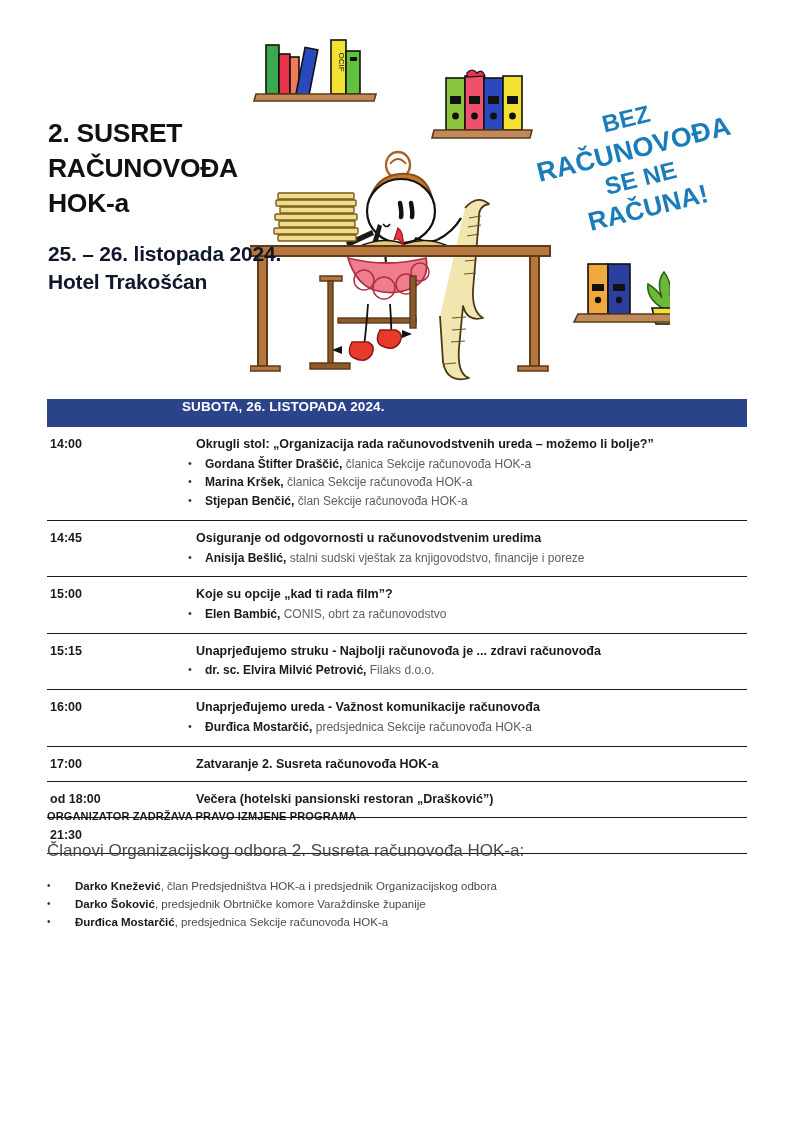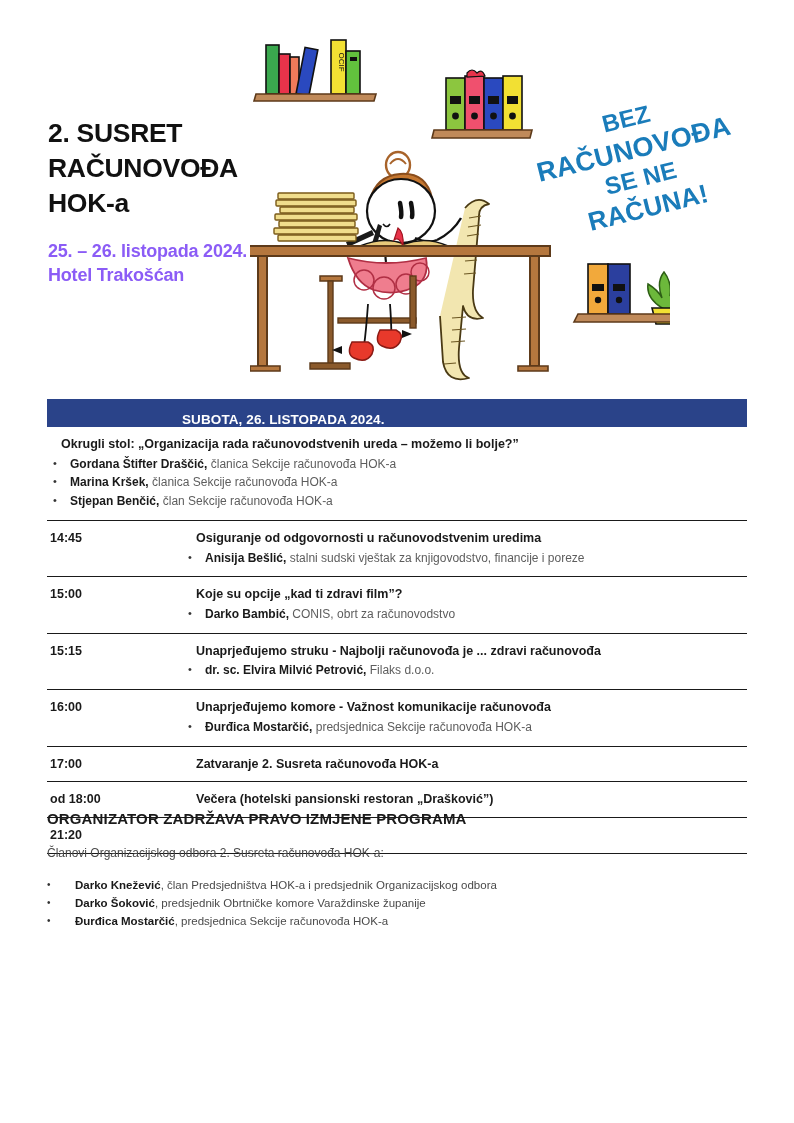--- a/index.html
+++ b/index.html
@@ -28,25 +28,25 @@
     font-weight: bold;
     line-height: 1.32;
     letter-spacing: -0.3px;
     color: #111111;
     white-space: pre-line;
   }
   .hero-sub {
     position: absolute;
     left: 48px;
     top: 240px;
-    font-size: 18px;
+    font-size: 21px;
     font-weight: bold;
     line-height: 1.32;
     letter-spacing: -0.2px;
-    color: #8b5cf6;
+    color: #0f172a;
     white-space: pre-line;
   }
 
   
   .slogan {
     position: absolute;
     left: 498px;
     top: 96px;
     width: 290px;
     height: 175px;
@@ -73,21 +73,21 @@
     position: absolute;
     left: 47px;
     top: 399px;
     width: 700px;
   }
   .prog-head {
     background: #2a4389;
     color: #ffffff;
     height: 28px;
     display: flex;
-    align-items: flex-end;
+    align-items: flex-start;
   }
   .prog-head .hspacer { width: 135px; flex: none; }
   .prog-head-text {
     font-size: 13.5px;
     font-weight: bold;
     letter-spacing: 0.1px;
   }
   .prow {
     display: flex;
     border-bottom: 1.3px solid #1a1a1a;
@@ -117,28 +117,28 @@
     line-height: 1.55;
     color: #555555;
   }
   .sp .bul { width: 23px; flex: none; color: #333; font-size: 11px; padding-left: 6px; }
   .sp .nm { font-weight: bold; color: #1a1a1a; }
   .sp .rl { font-weight: normal; color: #5d5d5d; margin-top: 8px; }
 
   
   .notes { position: absolute; left: 47px; top: 810px; width: 700px; }
   .notes-head {
-    font-size: 15px;
+    font-size: 11px;
     font-weight: bold;
     color: #1a1a1a;
     letter-spacing: 0.15px;
   }
   .notes-intro {
     margin-top: 19px;
-    font-size: 12px;
+    font-size: 17px;
     color: #4a4a4a;
   }
   .notes-list { margin-top: 17px; }
   .nli {
     display: flex;
     font-size: 11.5px;
     line-height: 1.55;
     color: #4a4a4a;
   }
   .nli .bul { width: 28px; flex: none; font-size: 10px; color: #333; }
@@ -327,20 +327,21 @@
   </div>
 </div>
 
 <div class="program">
   <div class="prog-head">
     <div class="hspacer"></div>
     <div class="prog-head-text">SUBOTA, 26. LISTOPADA 2024.</div>
   </div>
   <div id="prog-rows">
       <div class="prow">
+        <div class="time">14:00</div>
         <div class="body">
           <div class="ptitle">Okrugli stol: „Organizacija rada računovodstvenih ureda – možemo li bolje?”</div>
           <div class="speakers">
             <div class="sp">
               <span class="bul">•</span>
               <span><span class="nm">Gordana Štifter Draščić,</span><span class="rl"> članica Sekcije računovođa HOK-a</span></span>
             </div>
             <div class="sp">
               <span class="bul">•</span>
               <span><span class="nm">Marina Kršek,</span><span class="rl"> članica Sekcije računovođa HOK-a</span></span>
@@ -360,45 +361,45 @@
             <div class="sp">
               <span class="bul">•</span>
               <span><span class="nm">Anisija Bešlić,</span><span class="rl"> stalni sudski vještak za knjigovodstvo, financije i poreze</span></span>
             </div>
           </div>
         </div>
       </div>
       <div class="prow">
         <div class="time">15:00</div>
         <div class="body">
-          <div class="ptitle">Koje su opcije „kad ti zdravi film”?</div>
+          <div class="ptitle">Koje su opcije „kad ti rada film”?</div>
           <div class="speakers">
             <div class="sp">
               <span class="bul">•</span>
-              <span><span class="nm">Darko Bambić,</span><span class="rl"> CONIS, obrt za računovodstvo</span></span>
+              <span><span class="nm">Elen Bambić,</span><span class="rl"> CONIS, obrt za računovodstvo</span></span>
             </div>
           </div>
         </div>
       </div>
       <div class="prow">
         <div class="time">15:15</div>
         <div class="body">
           <div class="ptitle">Unaprjeđujemo struku - Najbolji računovođa je ... zdravi računovođa</div>
           <div class="speakers">
             <div class="sp">
               <span class="bul">•</span>
               <span><span class="nm">dr. sc. Elvira Milvić Petrović,</span><span class="rl"> Filaks d.o.o.</span></span>
             </div>
           </div>
         </div>
       </div>
       <div class="prow">
         <div class="time">16:00</div>
         <div class="body">
-          <div class="ptitle">Unaprjeđujemo komore -  Važnost komunikacije računovođa</div>
+          <div class="ptitle">Unaprjeđujemo ureda -  Važnost komunikacije računovođa</div>
           <div class="speakers">
             <div class="sp">
               <span class="bul">•</span>
               <span><span class="nm">Đurđica Mostarčić,</span><span class="rl"> predsjednica Sekcije računovođa HOK-a</span></span>
             </div>
           </div>
         </div>
       </div>
       <div class="prow">
         <div class="time">17:00</div>
@@ -406,21 +407,21 @@
           <div class="ptitle">Zatvaranje 2. Susreta računovođa HOK-a</div>
         </div>
       </div>
       <div class="prow">
         <div class="time">od 18:00</div>
         <div class="body">
           <div class="ptitle">Večera (hotelski pansionski restoran „Drašković”)</div>
         </div>
       </div>
       <div class="prow">
-        <div class="time">21:20</div>
+        <div class="time">21:30</div>
       </div>
     </div>
 </div>
 
 <div class="notes">
   <div class="notes-head">ORGANIZATOR ZADRŽAVA PRAVO IZMJENE PROGRAMA</div>
   <div class="notes-intro">Članovi Organizacijskog odbora 2. Susreta računovođa HOK-a:</div>
   <div class="notes-list" id="notes-list">
       <div class="nli">
         <span class="bul">•</span>

